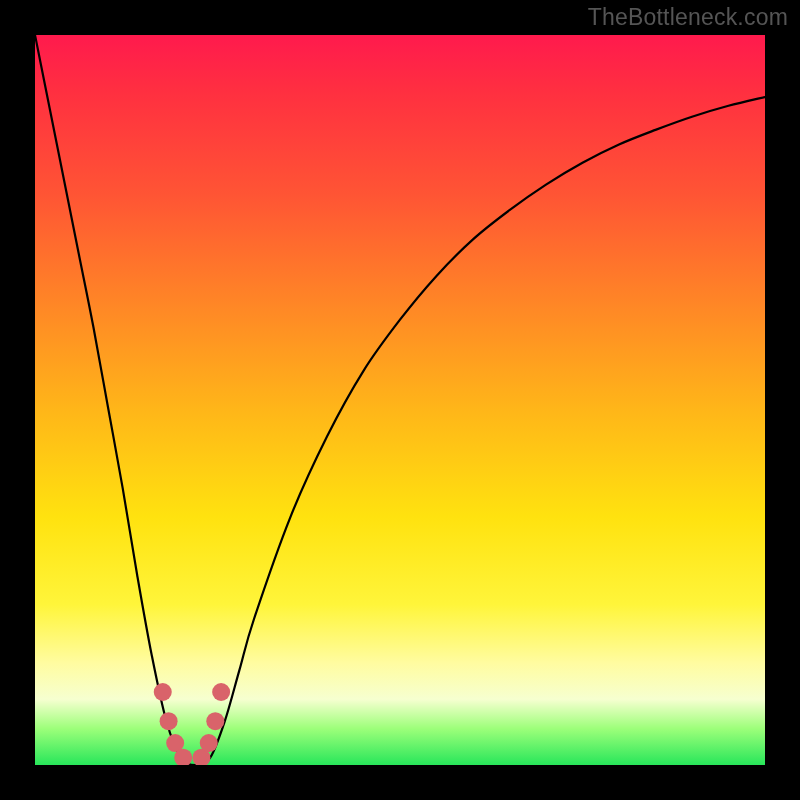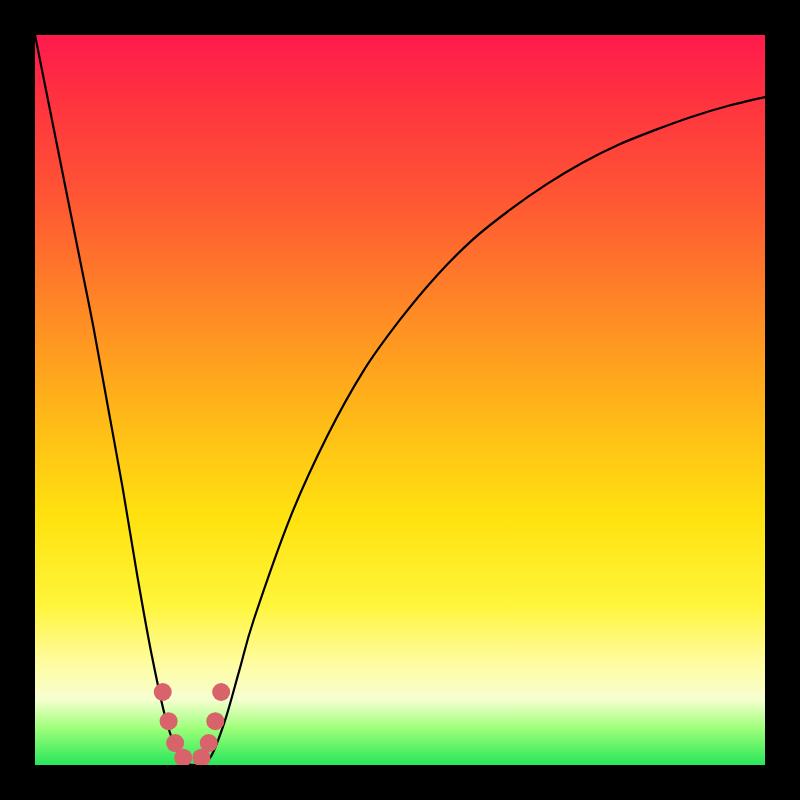--- a/index.html
+++ b/index.html
@@ -63,20 +63,21 @@
     left: 0;
     top: 0;
     width: 100%;
     height: 100%;
   }
 </style>
 </head>
 <body>
 
 <div class="frame">
+  <div class="watermark">TheBottleneck.com</div>
 
   <div class="plot-area">
     <div class="gradient-bg"></div>
 
     <svg class="curve-layer" viewBox="0 0 730 730" preserveAspectRatio="none">
       <path id="curve-path" fill="none" stroke="#000000" stroke-width="2.2" stroke-linecap="round" stroke-linejoin="round" d="M 0.00 0.00 C 2.43 12.17, 9.73 48.67, 14.60 73.00 C 19.47 97.33, 24.33 121.67, 29.20 146.00 C 34.07 170.33, 38.93 194.67, 43.80 219.00 C 48.67 243.33, 53.53 266.45, 58.40 292.00 C 63.27 317.55, 68.13 345.53, 73.00 372.30 C 77.87 399.07, 82.73 424.62, 87.60 452.60 C 92.47 480.58, 97.33 512.22, 102.20 540.20 C 107.07 568.18, 111.93 596.17, 116.80 620.50 C 121.67 644.83, 126.53 669.17, 131.40 686.20 C 136.27 703.23, 141.13 715.40, 146.00 722.70 C 150.87 730.00, 155.73 730.00, 160.60 730.00 C 165.47 730.00, 170.33 730.00, 175.20 722.70 C 180.07 715.40, 184.93 700.80, 189.80 686.20 C 194.67 671.60, 199.53 652.13, 204.40 635.10 C 209.27 618.07, 210.48 609.55, 219.00 584.00 C 227.52 558.45, 243.33 512.22, 255.50 481.80 C 267.67 451.38, 279.83 425.83, 292.00 401.50 C 304.17 377.17, 316.33 355.27, 328.50 335.80 C 340.67 316.33, 352.83 300.52, 365.00 284.70 C 377.17 268.88, 389.33 254.28, 401.50 240.90 C 413.67 227.52, 425.83 215.35, 438.00 204.40 C 450.17 193.45, 462.33 184.33, 474.50 175.20 C 486.67 166.08, 498.83 157.56, 511.00 149.65 C 523.17 141.74, 535.33 134.44, 547.50 127.75 C 559.67 121.06, 571.83 114.98, 584.00 109.50 C 596.17 104.02, 608.33 99.52, 620.50 94.90 C 632.67 90.28, 644.83 85.77, 657.00 81.76 C 669.17 77.74, 681.33 74.09, 693.50 70.81 C 705.67 67.52, 723.92 63.51, 730.00 62.05"></path>
       <g id="marker-group">
           <circle cx="127.75" cy="657.00" r="9" fill="#d9636a"></circle>
           <circle cx="133.59" cy="686.20" r="9" fill="#d9636a"></circle>
           <circle cx="140.16" cy="708.10" r="9" fill="#d9636a"></circle>

